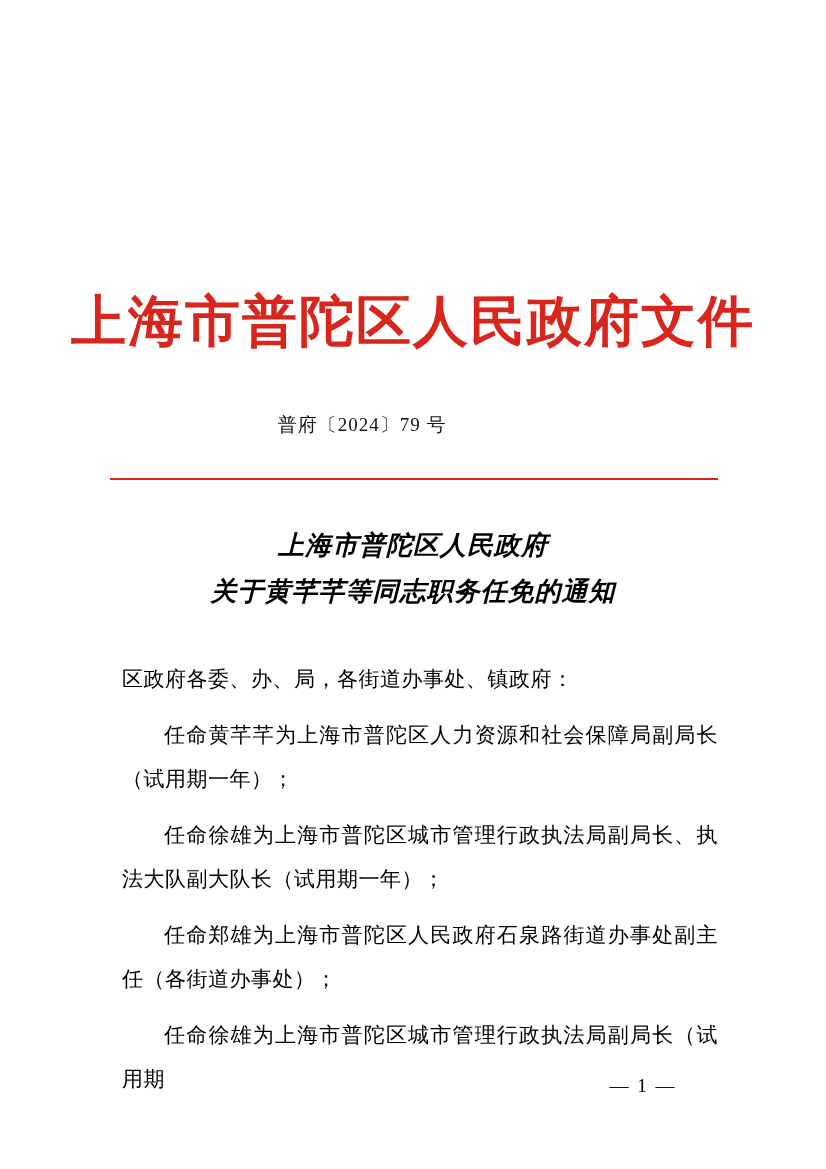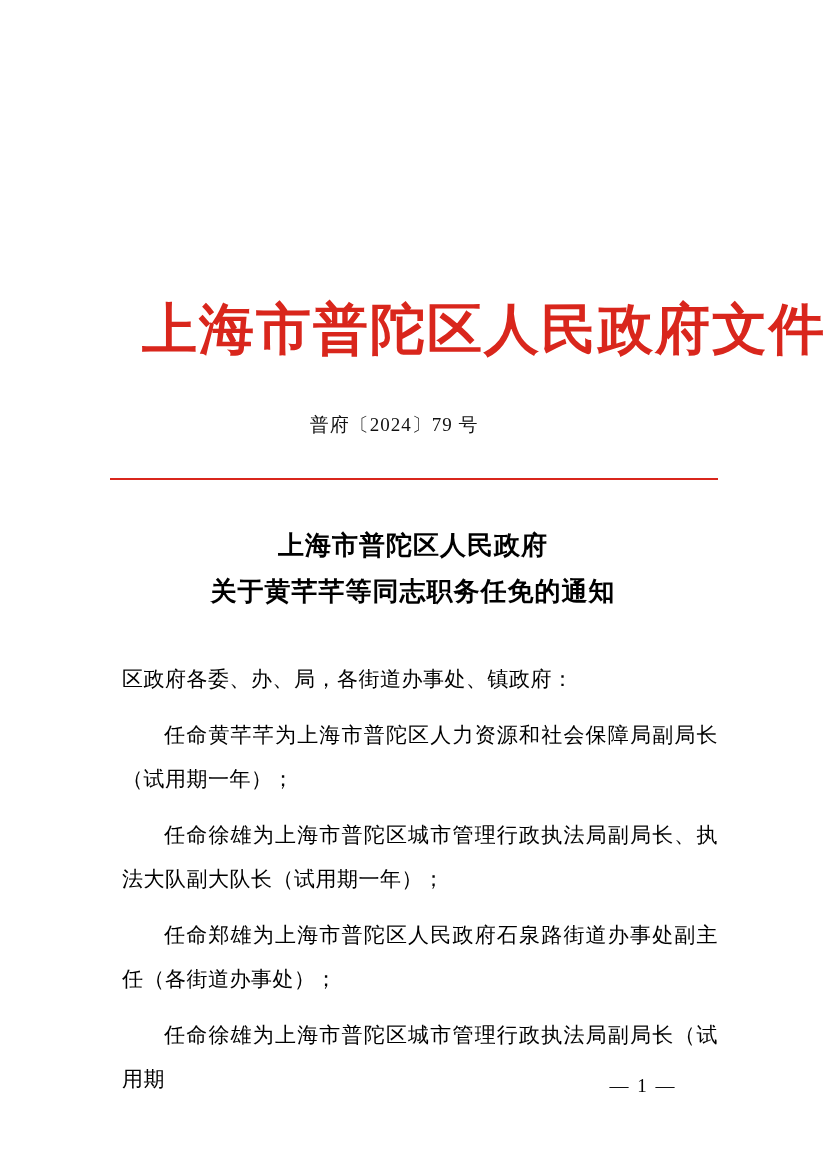--- a/index.html
+++ b/index.html
@@ -18,24 +18,24 @@
   .page {
     position: relative;
     width: 826px;
     height: 1169px;
     box-sizing: border-box;
   }
 
   
   .masthead {
     position: absolute;
-    top: 300px;
+    top: 292px;
     left: 0;
     width: 826px;
-    text-align: right;
+    text-align: center;
   }
   .masthead-title {
     color: #d9261c;
     font-family: "Liberation Serif", "DejaVu Serif", serif;
     font-weight: bold;
     font-size: 55px;
     letter-spacing: 2px;
     line-height: 1.1;
     white-space: nowrap;
   }
@@ -43,21 +43,20 @@
   .doc-number {
     position: absolute;
     top: 412px;
     left: 0;
     width: 724px;
     text-align: center;
     font-size: 19px;
     letter-spacing: 1px;
     color: #111;
     font-family: "Liberation Serif", "DejaVu Serif", serif;
-    padding-left: 32px;
   }
 
   .red-rule {
     position: absolute;
     top: 478px;
     left: 110px;
     width: 608px;
     height: 2px;
     background: #d9261c;
   }
@@ -67,20 +66,21 @@
     position: absolute;
     top: 523px;
     left: 0;
     width: 826px;
     text-align: center;
     font-weight: bold;
     font-size: 26px;
     line-height: 46px;
     letter-spacing: 1px;
     color: #000;
+    font-style: italic;
   }
   .doc-title .line2 {
     display: block;
   }
 
   
   .body-text {
     position: absolute;
     top: 645px;
     left: 110px;

